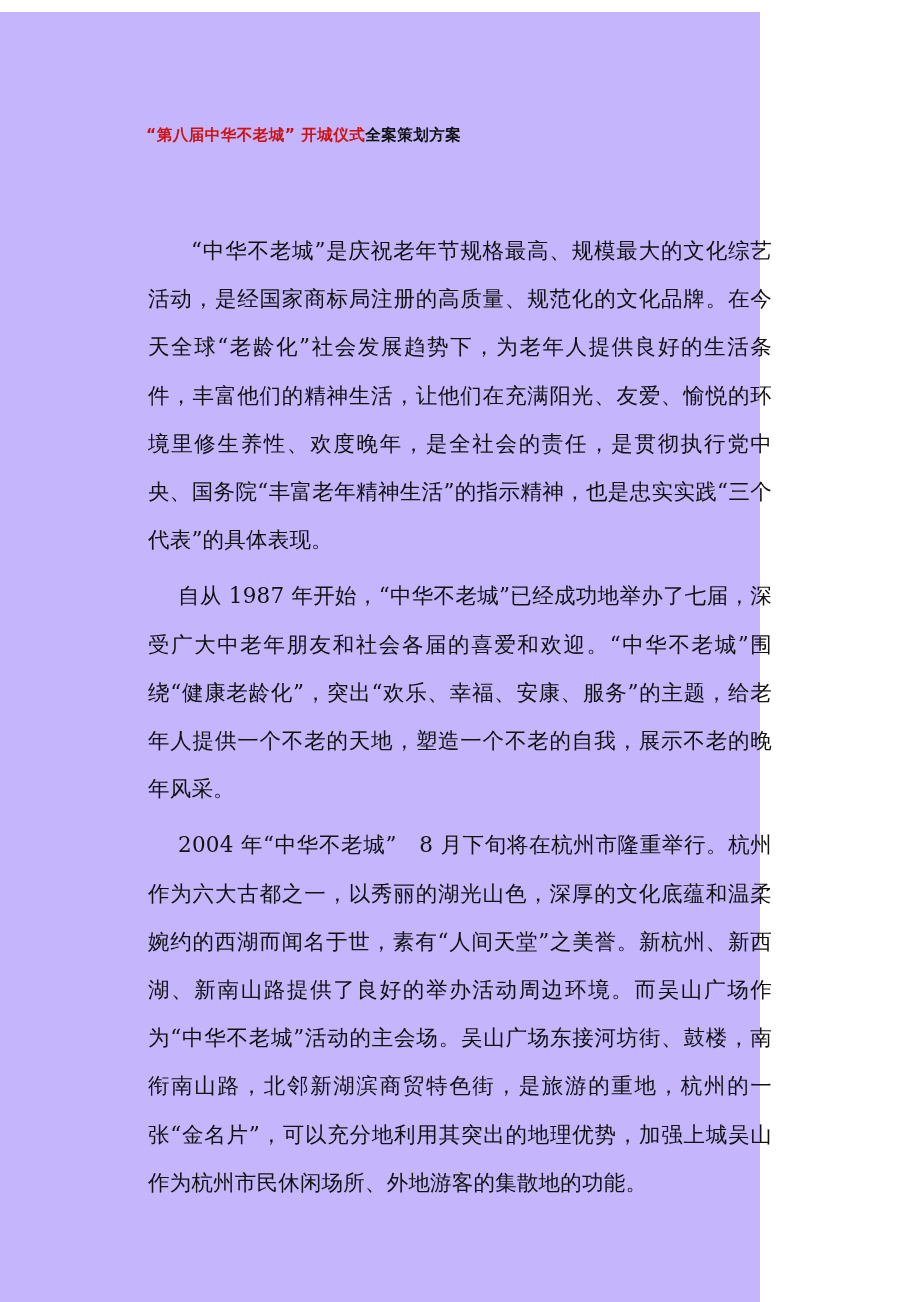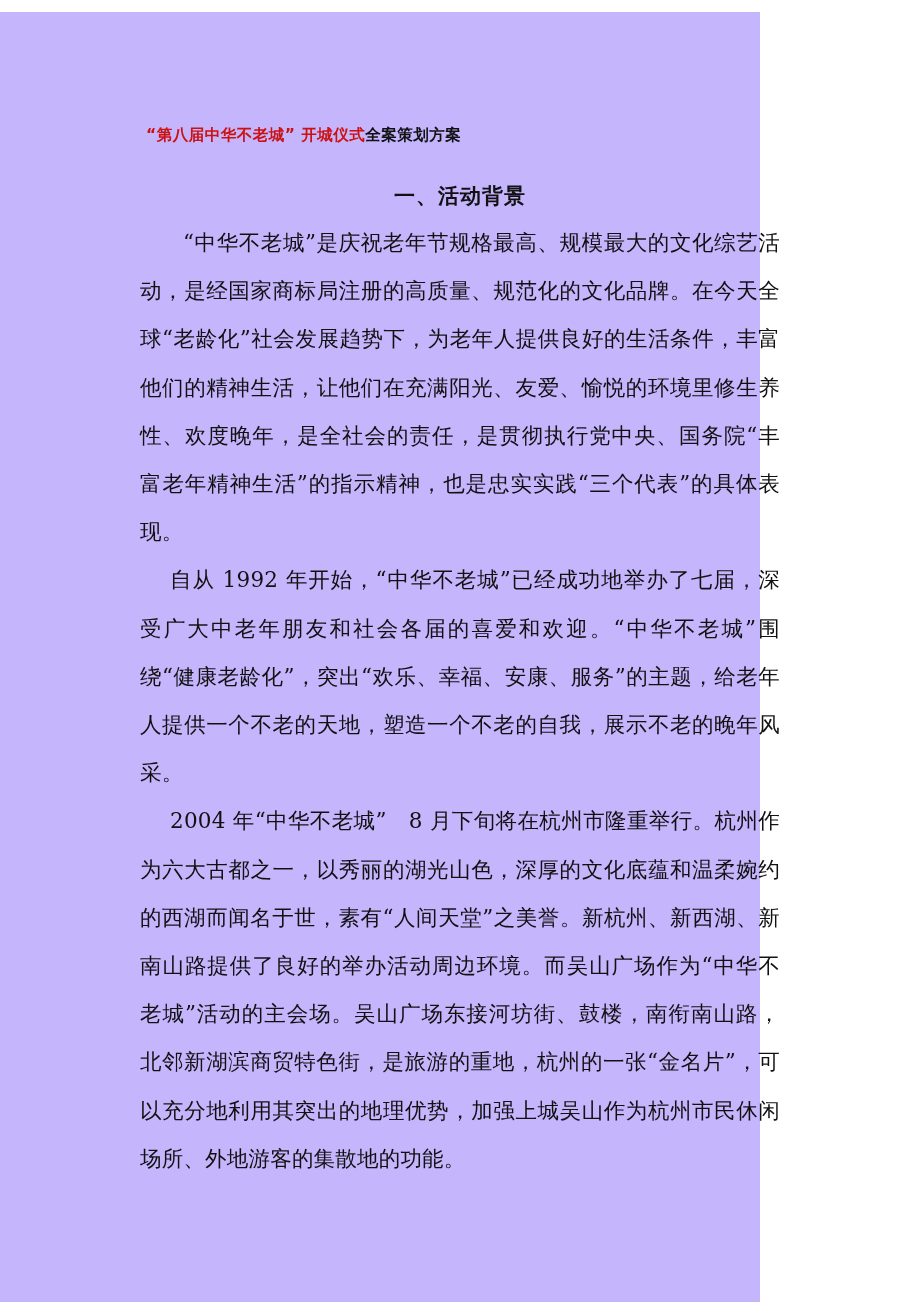--- a/index.html
+++ b/index.html
@@ -50,38 +50,37 @@
       font-family: "DejaVu Sans", "Liberation Sans", sans-serif;
       letter-spacing: 1px;
     }
     .body-text {
       position: absolute;
       left: 140px;
       top: 207px;
       width: 640px;
     }
     .para {
-      margin: 0;
+      margin: 8px;
       font-size: 21.5px;
       line-height: 48.2px;
       text-align: justify;
       text-align-last: left;
       letter-spacing: 0.2px;
     }
     .para.indent-2 { text-indent: 43px; }
     .para.indent-1 { text-indent: 30px; }
   </style>
 </head>
 <body>
 
 <div class="page">
   <div class="doc-title">
     <span class="red">“第八届中华不老城” 开城仪式</span><span class="black">全案策划方案</span>
   </div>
 
-  <div class="section-heading">一、活动背景</div>
 
   <div class="body-text">
     <p class="para indent-2">“中华不老城”是庆祝老年节规格最高、规模最大的文化综艺活动，是经国家商标局注册的高质量、规范化的文化品牌。在今天全球“老龄化”社会发展趋势下，为老年人提供良好的生活条件，丰富他们的精神生活，让他们在充满阳光、友爱、愉悦的环境里修生养性、欢度晚年，是全社会的责任，是贯彻执行党中央、国务院“丰富老年精神生活”的指示精神，也是忠实实践“三个代表”的具体表现。</p>
-    <p class="para indent-1">自从 1992 年开始，“中华不老城”已经成功地举办了七届，深受广大中老年朋友和社会各届的喜爱和欢迎。“中华不老城”围绕“健康老龄化”，突出“欢乐、幸福、安康、服务”的主题，给老年人提供一个不老的天地，塑造一个不老的自我，展示不老的晚年风采。</p>
+    <p class="para indent-1">自从 1987 年开始，“中华不老城”已经成功地举办了七届，深受广大中老年朋友和社会各届的喜爱和欢迎。“中华不老城”围绕“健康老龄化”，突出“欢乐、幸福、安康、服务”的主题，给老年人提供一个不老的天地，塑造一个不老的自我，展示不老的晚年风采。</p>
     <p class="para indent-1">2004 年“中华不老城”　8 月下旬将在杭州市隆重举行。杭州作为六大古都之一，以秀丽的湖光山色，深厚的文化底蕴和温柔婉约的西湖而闻名于世，素有“人间天堂”之美誉。新杭州、新西湖、新南山路提供了良好的举办活动周边环境。而吴山广场作为“中华不老城”活动的主会场。吴山广场东接河坊街、鼓楼，南衔南山路，北邻新湖滨商贸特色街，是旅游的重地，杭州的一张“金名片”，可以充分地利用其突出的地理优势，加强上城吴山作为杭州市民休闲场所、外地游客的集散地的功能。</p>
   </div>
 </div>
 
 </body></html>

